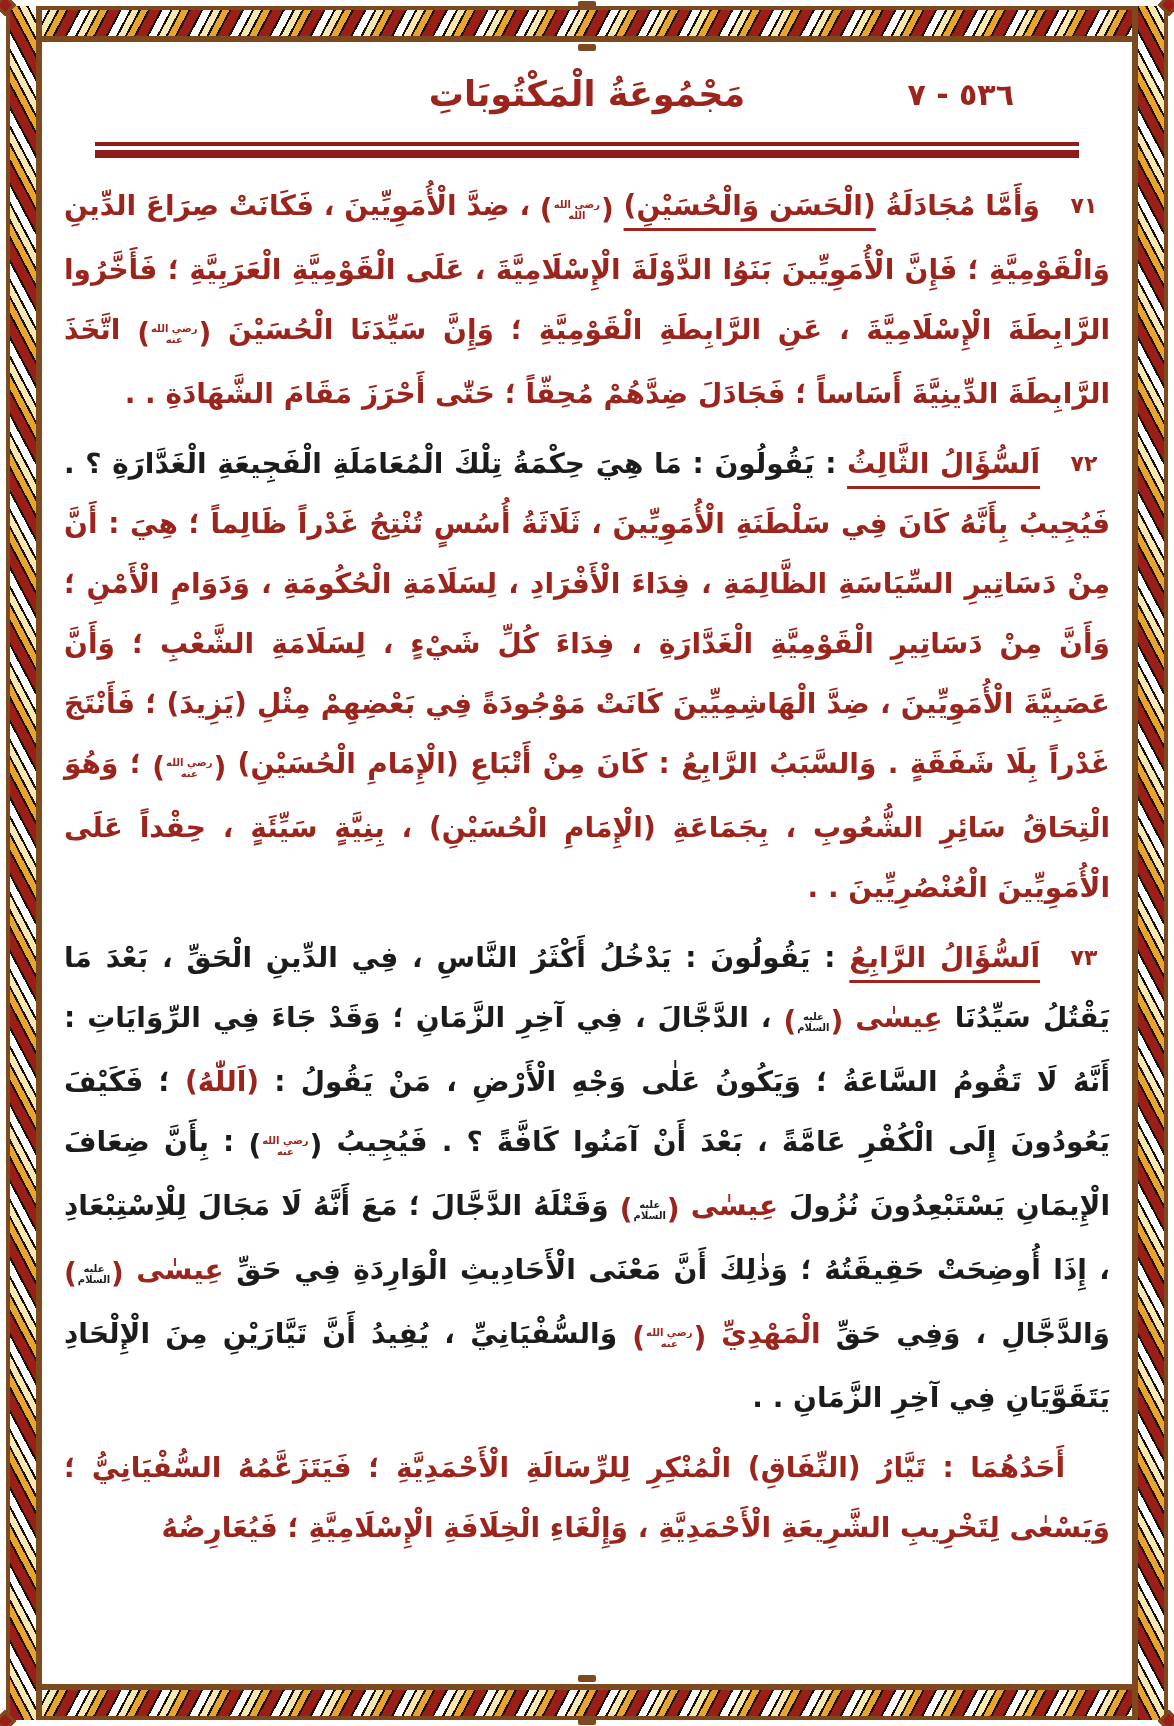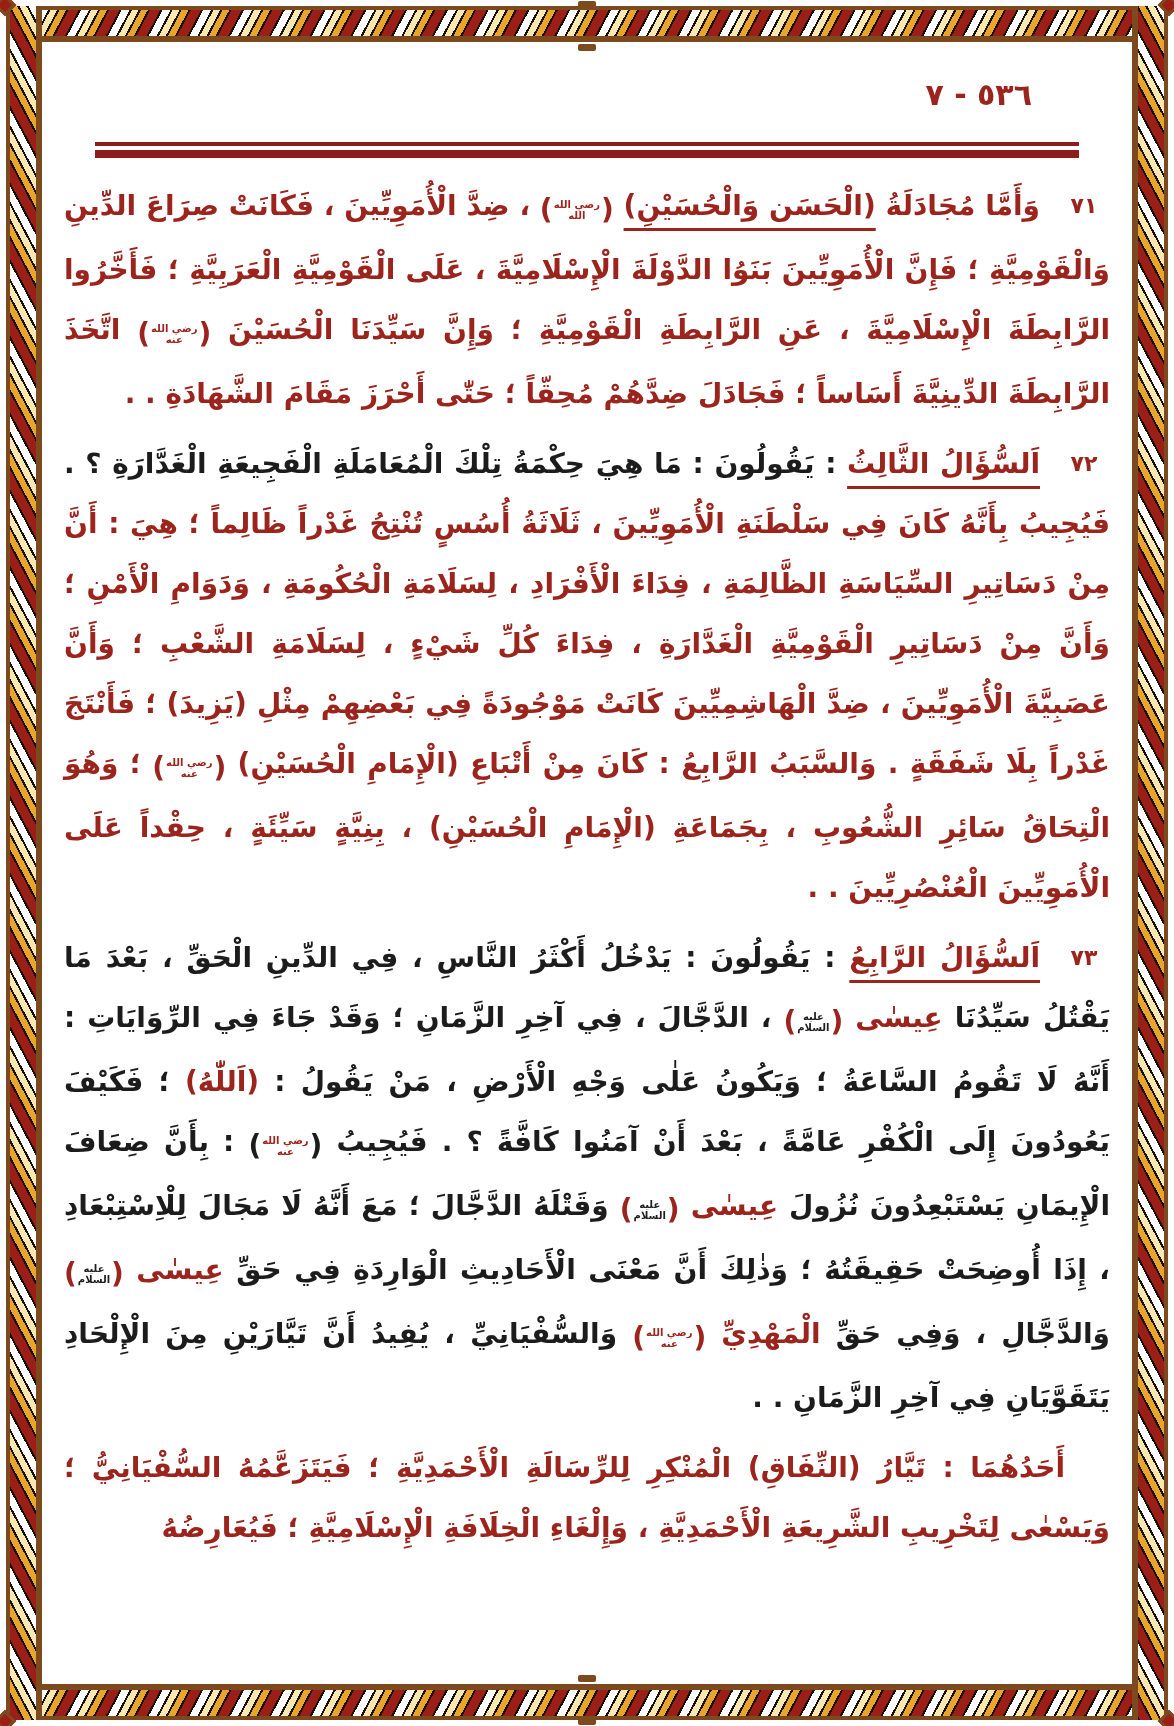--- a/index.html
+++ b/index.html
@@ -31,21 +31,21 @@
   .corner{width:16px;height:16px;background:var(--b-red);border:3px solid var(--brown);transform:rotate(45deg);}
   .c-tl{top:-3px;left:-3px;} .c-tr{top:-3px;right:-3px;}
   .c-bl{bottom:-3px;left:-3px;} .c-br{bottom:-3px;right:-3px;}
   .nub{width:18px;height:7px;background:var(--brown);left:50%;transform:translateX(-50%);border-radius:2px;}
   .n-t1{top:1px;} .n-t2{top:44px;} .n-b1{bottom:1px;} .n-b2{bottom:44px;}
 
   
   .content{position:absolute;inset:50px 50px;padding:0 14px;direction:rtl;overflow:hidden;}
   .header{position:relative;margin-top:24px;height:52px;}
   .title{text-align:center;font-size:35px;font-weight:bold;color:var(--red);letter-spacing:0;}
-  .page-ref{position:absolute;top:3px;left:auto;right:78px;font-size:30px;font-weight:bold;color:var(--red);}
+  .page-ref{position:absolute;top:3px;left:auto;right:96px;font-size:30px;font-weight:bold;color:var(--red);}
   .rule{margin:16px auto 0 auto;width:94%;}
   .rule .r1{height:4px;background:var(--rule);}
   .rule .gap{height:4px;background:#ffffff;}
   .rule .r2{height:8px;background:var(--rule);}
 
   .body-text{margin-top:18px;font-weight:bold;font-size:28px;line-height:60px;color:var(--black);}
   .para{position:relative;margin-bottom:10px;}
   .ptext{text-align:justify;text-justify:inter-word;}
   .pnum{float:right;color:var(--red);font-size:22px;width:52px;margin-left:18px;text-align:center;height:60px;}
   .run-red{color:var(--red);}
@@ -66,20 +66,21 @@
 <div class="frame-part corner c-tr"></div>
 <div class="frame-part corner c-bl"></div>
 <div class="frame-part corner c-br"></div>
 <div class="frame-part nub n-t1"></div>
 <div class="frame-part nub n-t2"></div>
 <div class="frame-part nub n-b1"></div>
 <div class="frame-part nub n-b2"></div>
 
 <div class="content">
   <div class="header">
+    <div class="title">مَجْمُوعَةُ الْمَكْتُوبَاتِ</div>
     <div class="page-ref">٥٣٦ - ٧</div>
   </div>
   <div class="rule">
     <div class="r1"></div>
     <div class="gap"></div>
     <div class="r2"></div>
   </div>
   <div class="body-text" id="body-text">
       <div class="para">
         <div class="ptext"><span class="pnum">٧١</span><span class="run-red">وَأَمَّا مُجَادَلَةُ </span><span class="run-red-u">(الْحَسَن وَالْحُسَيْنِ)</span><span class="run-red"> </span><span class="badge">

